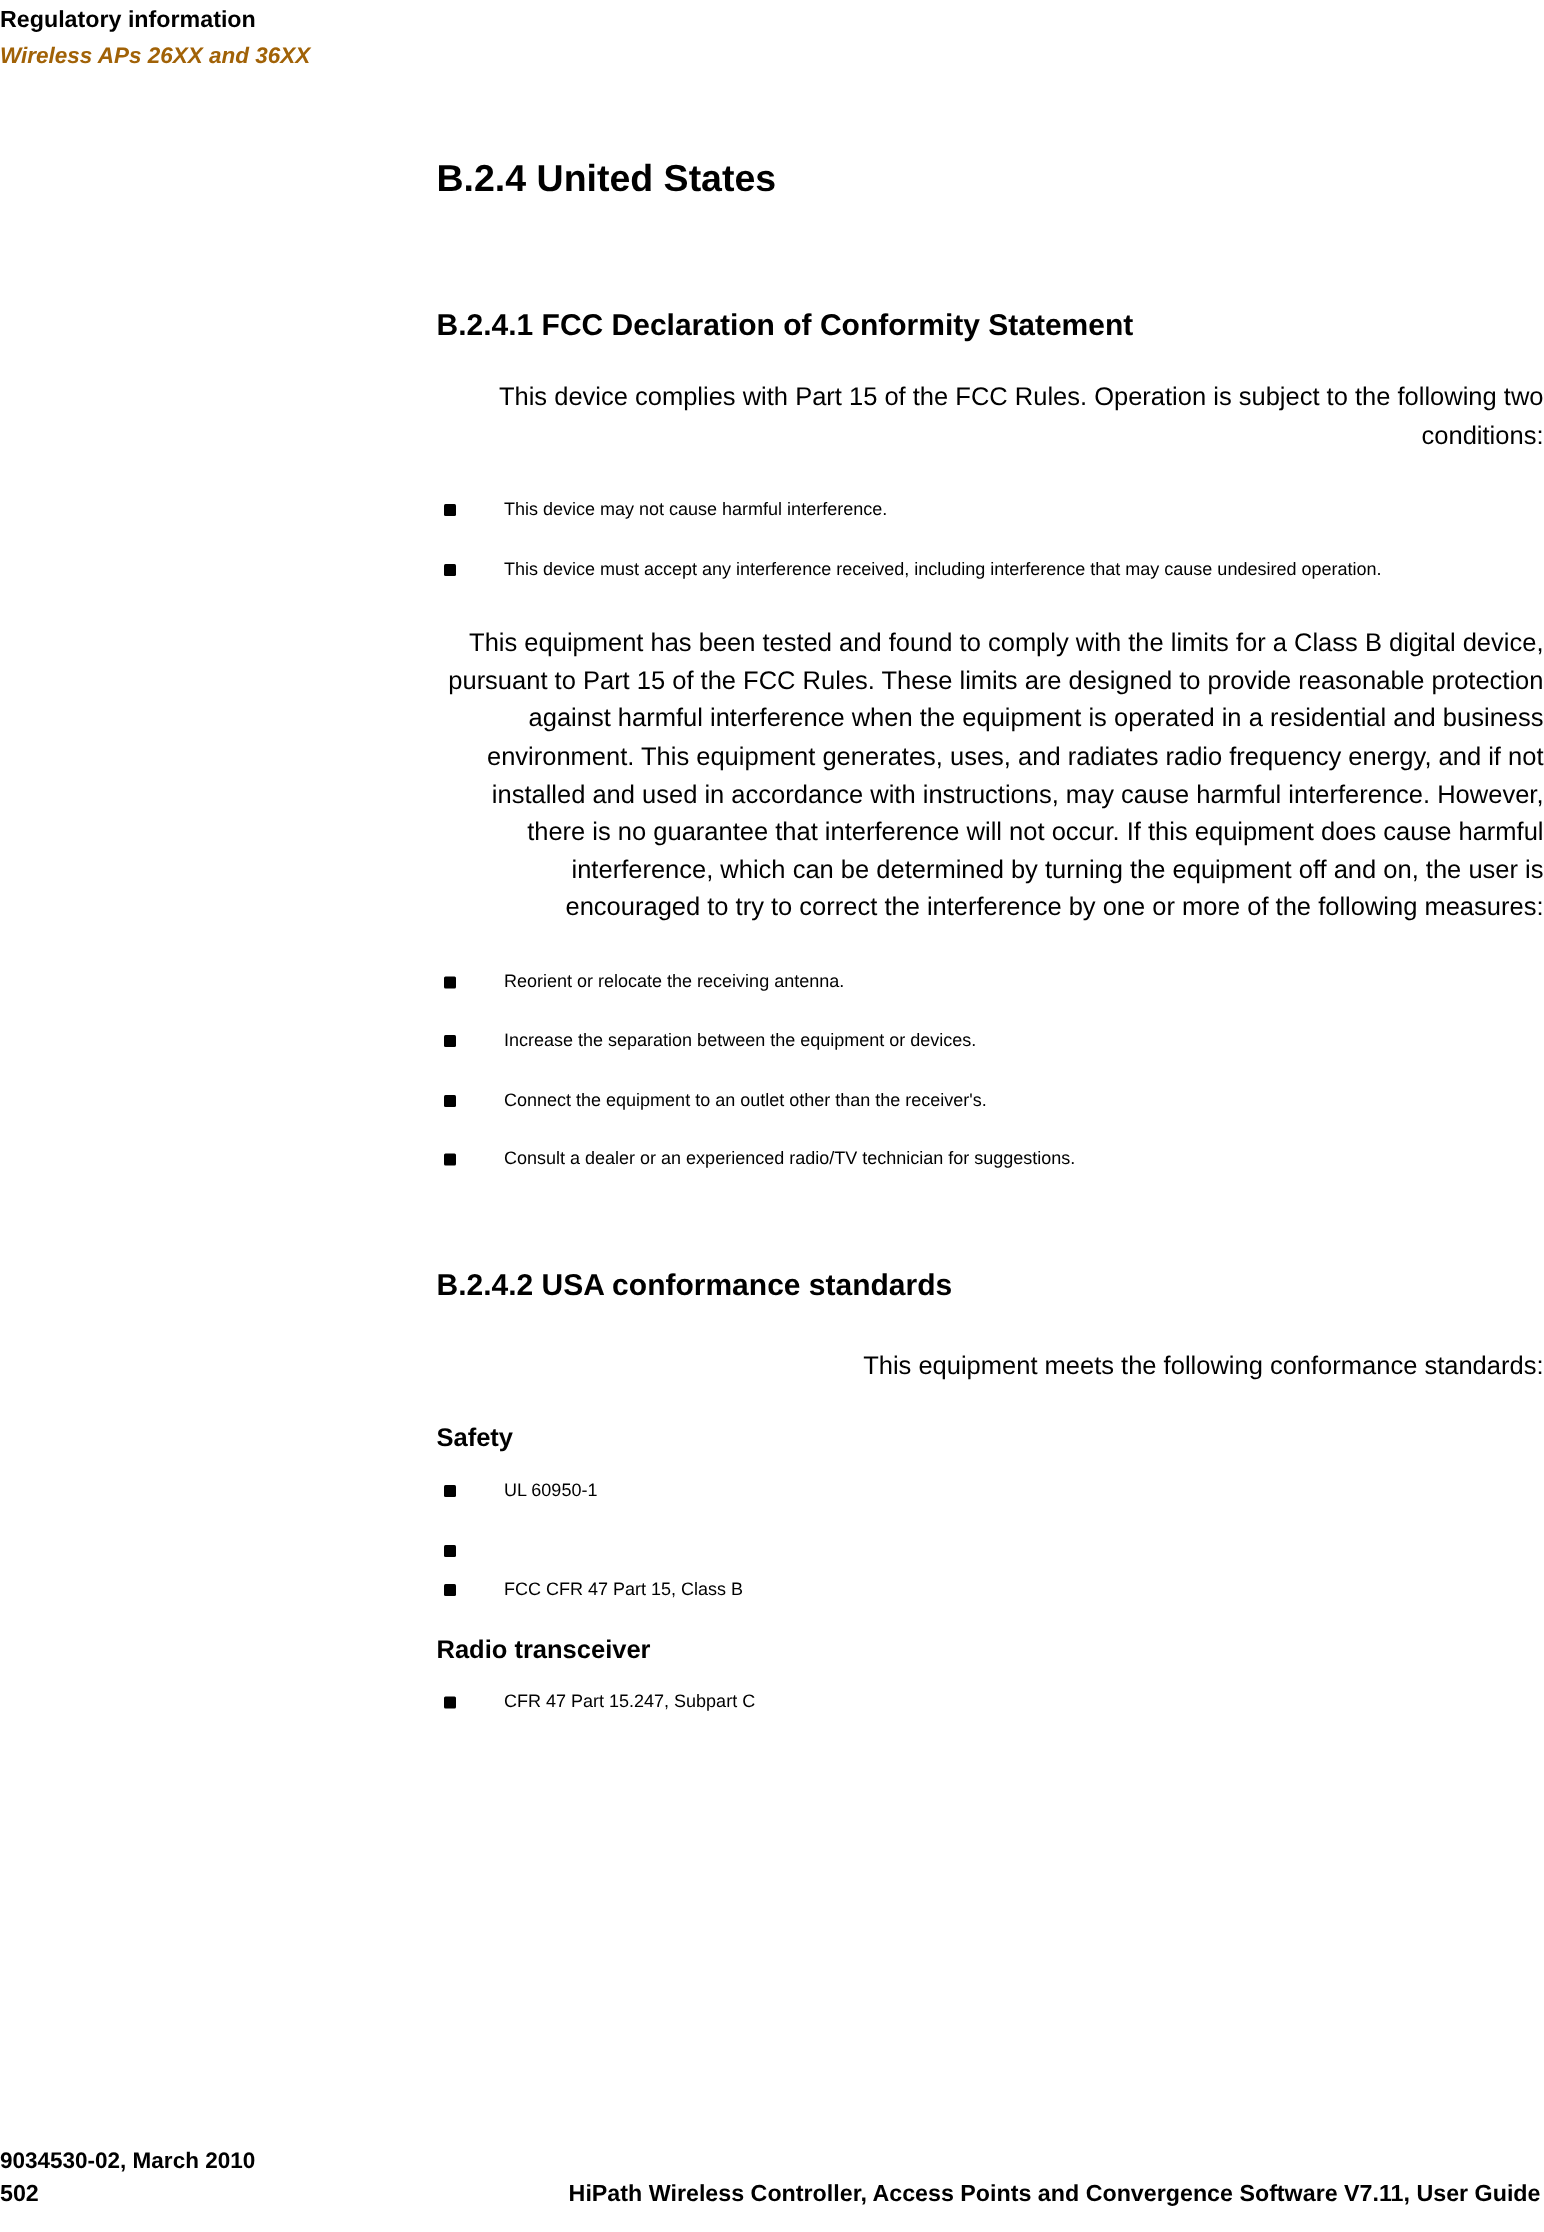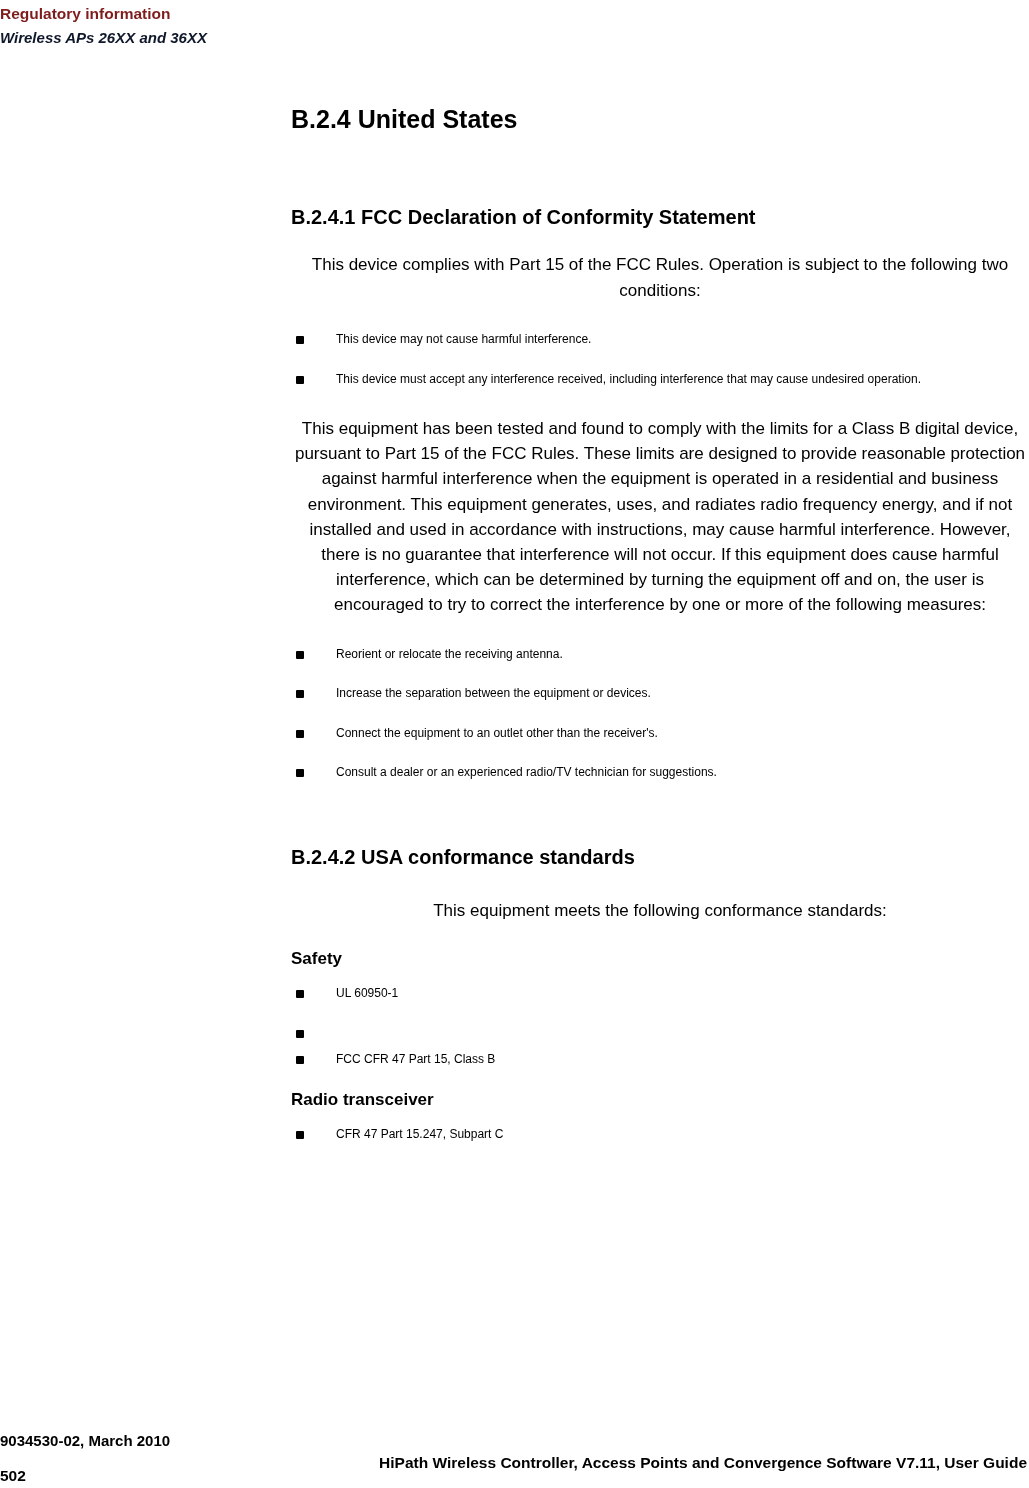--- a/index.html
+++ b/index.html
@@ -25,29 +25,29 @@
   .header {
     position: absolute;
     top: 0;
     left: 0;
     width: 1029px;
     padding-top: 4px;
   }
   .header-title {
     font-size: 15.5px;
     font-weight: bold;
-    color: #7f1d1d;
+    color: #000000;
     margin-left: 0px;
     line-height: 20px;
   }
   .header-sub {
     font-size: 15px;
     font-weight: bold;
     font-style: italic;
-    color: #0f172a;
+    color: #a16207;
     margin-top: 4px;
     line-height: 20px;
   }
   
   .content {
     position: absolute;
     left: 291px;
     top: 104px;
     width: 738px;
   }
@@ -63,21 +63,21 @@
     font-weight: bold;
     margin: 0;
     line-height: 26px;
   }
   .spacer-after-h1 { height: 70px; }
   .spacer-after-h2 { height: 22px; }
   p.body {
     font-size: 17px;
     line-height: 25.5px;
     margin: 0;
-    text-align: center;
+    text-align: right;
   }
   p.body.tight {
     line-height: 25.2px;
   }
   .gap-16 { height: 16px; }
   .gap-24 { height: 24px; }
   .gap-28 { height: 28px; }
   .gap-60 { height: 58px; }
   ul.bullets {
     list-style: none;
@@ -126,21 +126,21 @@
     position: relative;
     text-align: right;
     font-size: 15.5px;
     font-weight: bold;
     padding-right: 2px;
     line-height: 22px;
   }
   .footer-pageno {
     position: absolute;
     left: 0;
-    top: 13px;
+    top: 0;
     font-size: 15.5px;
     font-weight: bold;
   }
 </style>
 </head>
 <body>
 
 <div class="page">
 
   <div class="header">

